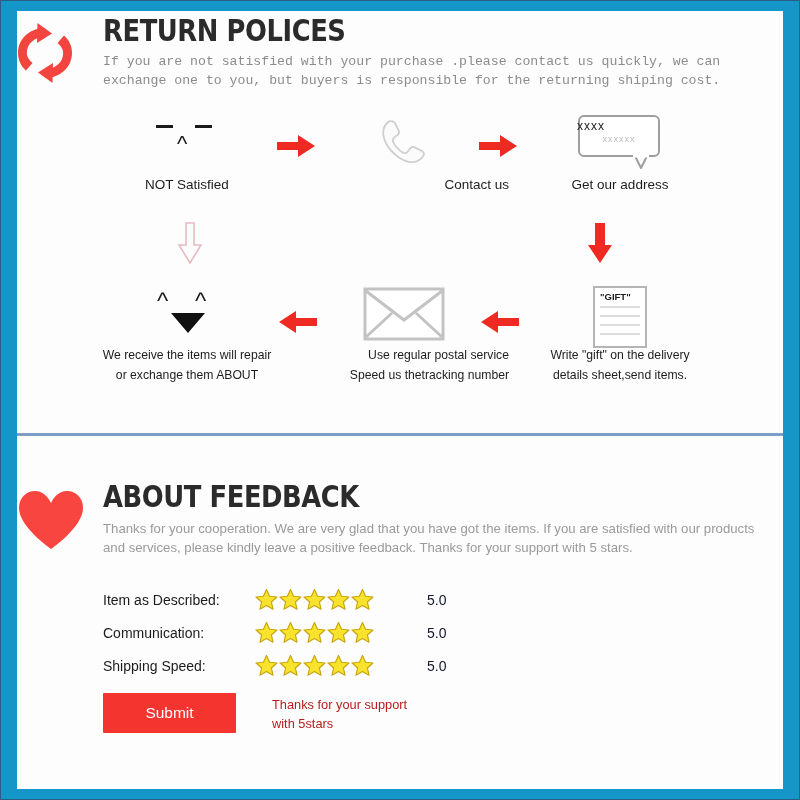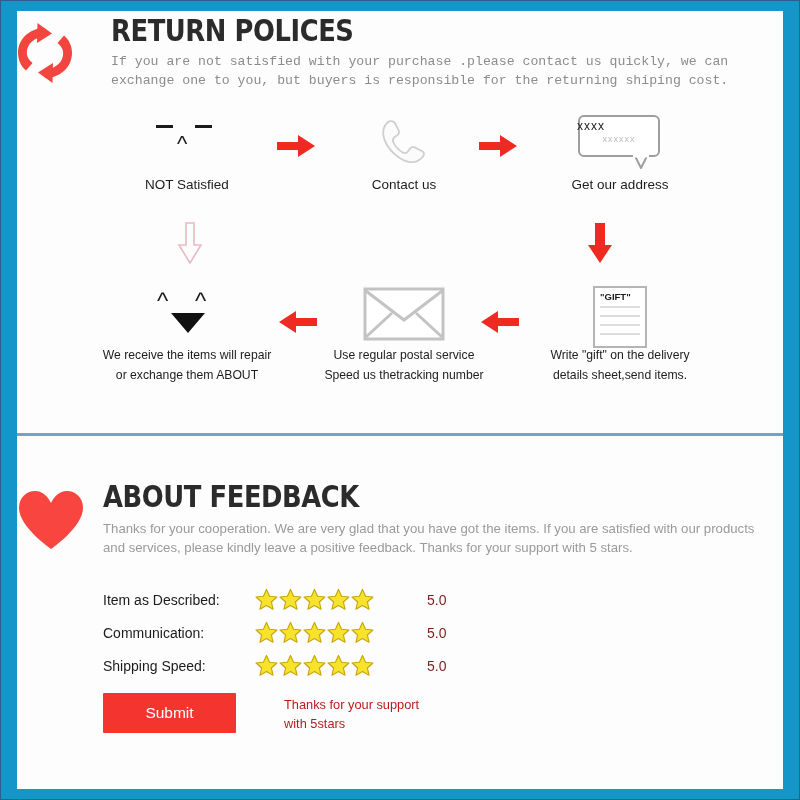--- a/index.html
+++ b/index.html
@@ -50,21 +50,21 @@
   .rp-icon {
     position: absolute;
     left: -6px;
     top: 8px;
     width: 68px;
     height: 68px;
   }
 
   .rp-head {
     position: absolute;
-    left: 94px;
+    left: 86px;
     top: 4px;
     right: 18px;
   }
   .sec-title {
     font-family: "DejaVu Sans", sans-serif;
     font-weight: 700;
     font-size: 30px;
     letter-spacing: -0.5px;
     color: #2b2b2b;
     transform: scaleX(0.86);
@@ -105,21 +105,21 @@
   }
   .cell .cap {
     font-size: 13.5px;
     color: #1d1d1d;
     line-height: 1.45;
     margin-top: 2px;
   }
   .cell.small .cap { font-size: 12.2px; }
 
   .c1 { left: 65px; }
-  .c2 { left: 282px; }
+  .c2 { left: 282px; text-align: right; }
   .c3 { left: 498px; }
 
   .harrow {
     position: absolute;
     top: 22px;
     width: 40px;
     height: 26px;
   }
   .a1 { left: 260px; }
   .a2 { left: 462px; }
@@ -225,30 +225,29 @@
     color: #1b1b1b;
   }
   .stars {
     display: flex;
     gap: 1px;
     width: 148px;
   }
   .score {
     margin-left: 24px;
     font-size: 14px;
-    color: #7f1d1d;
+    color: #0f172a;
   }
 
   .submit-area {
     position: absolute;
     left: 86px;
     top: 242px;
     display: flex;
     align-items: flex-start;
-    gap: 12px;
   }
   .submit-btn {
     width: 133px;
     height: 40px;
     background: #f4352f;
     color: #ffffff;
     font-size: 15.5px;
     border: 0;
     border-radius: 1px;
     cursor: pointer;

